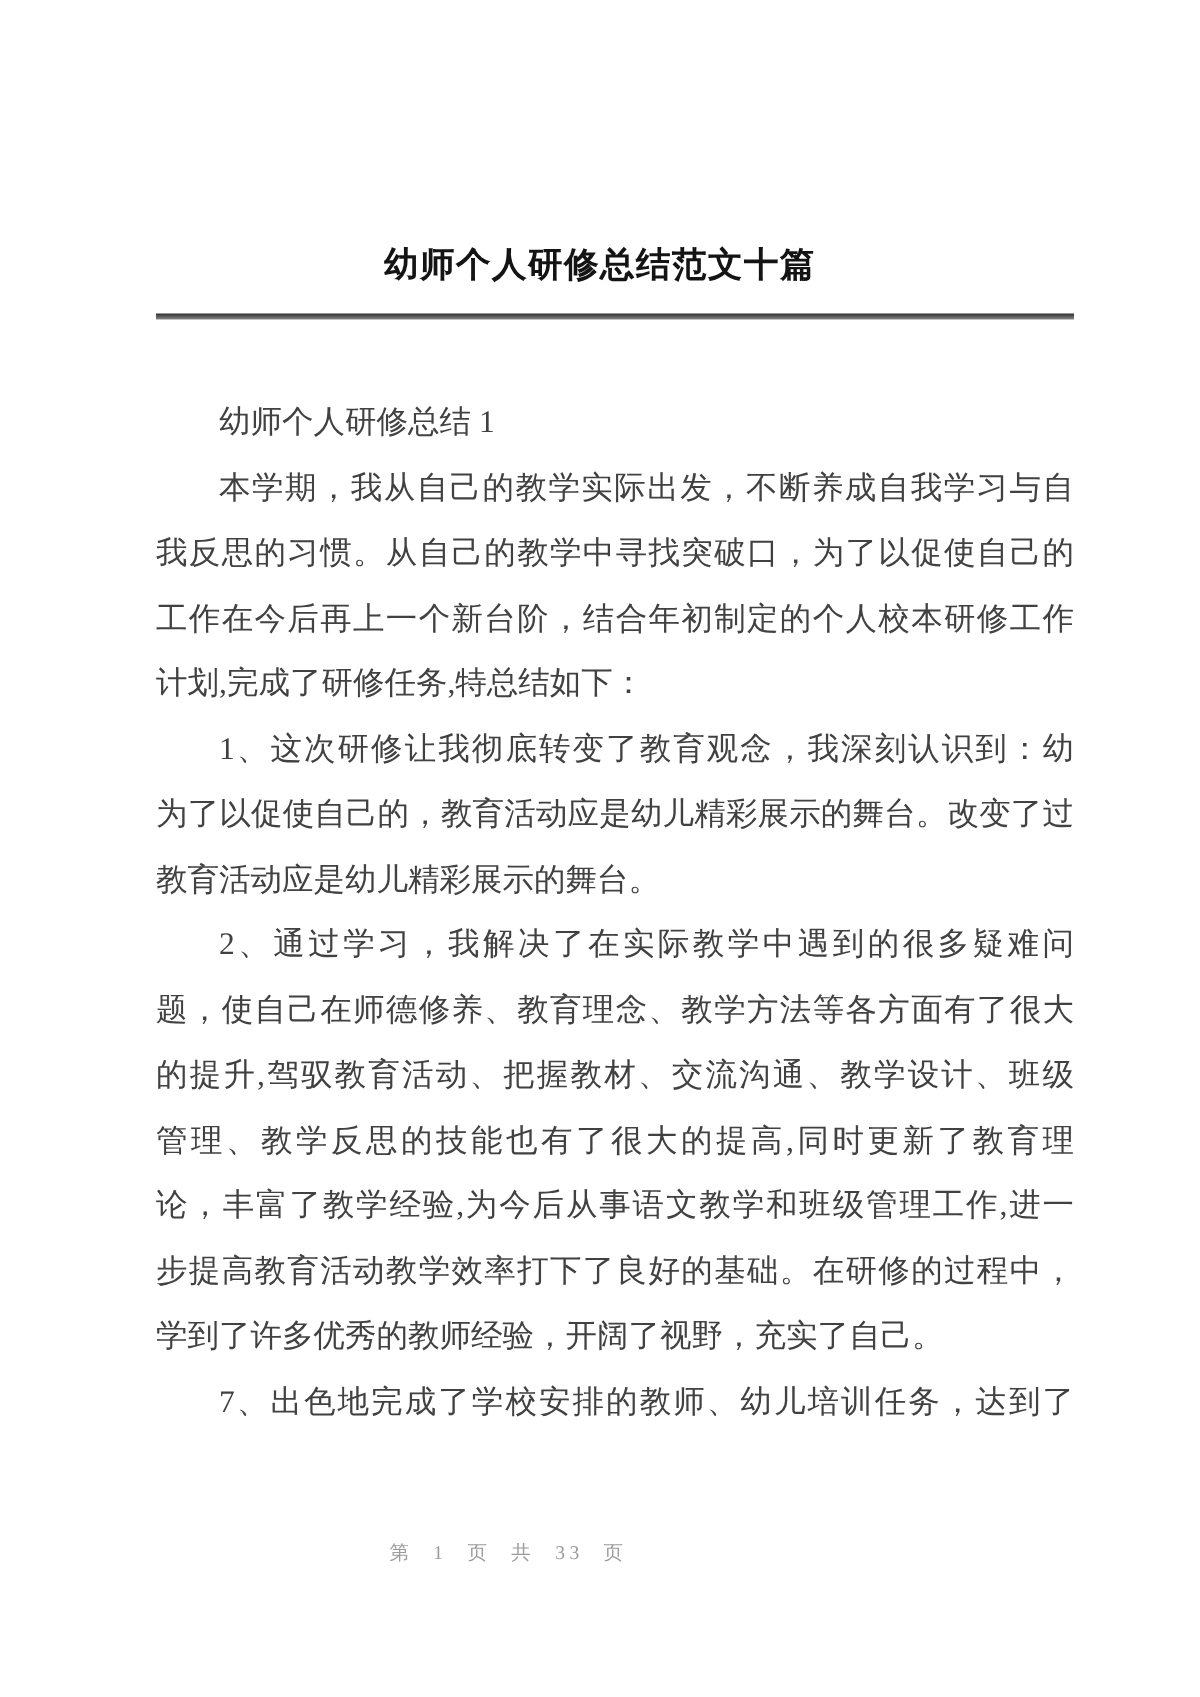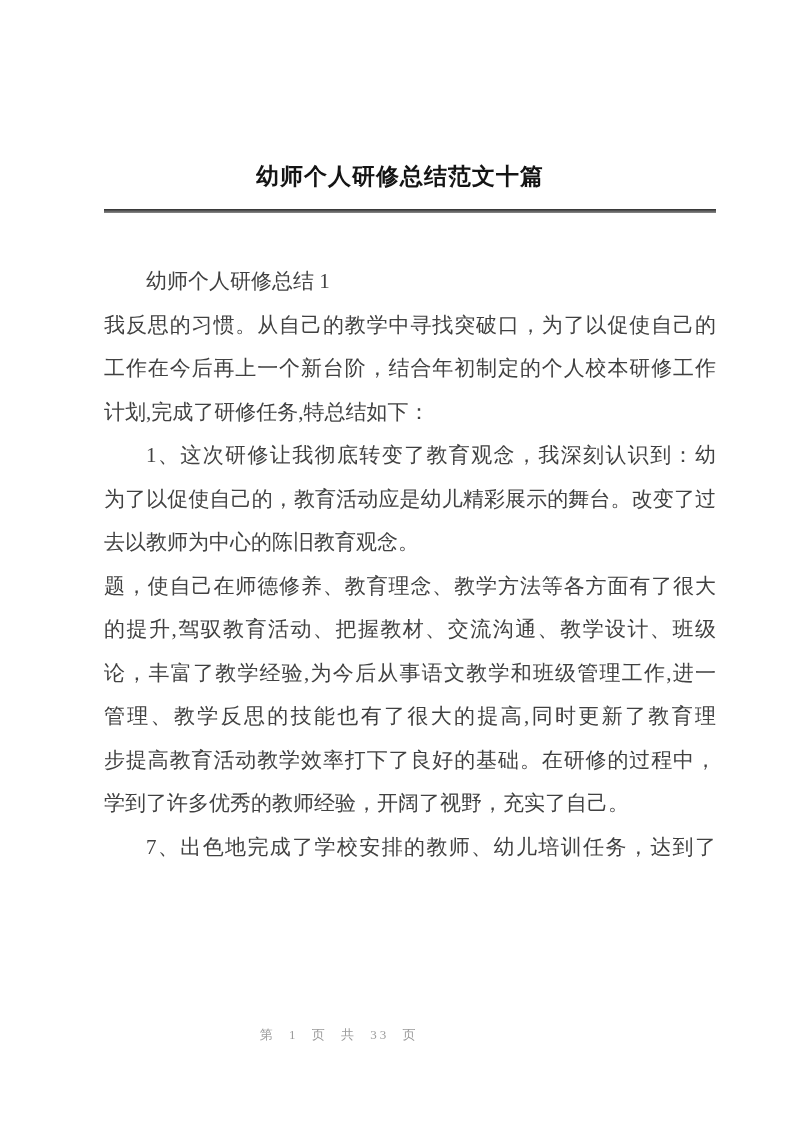--- a/index.html
+++ b/index.html
@@ -50,37 +50,39 @@
   <h1 class="doc-title">幼师个人研修总结范文十篇</h1>
   <div class="title-rule"></div>
 
   <div class="content">
 
     <div>
       <div class="line indent short">幼师个人研修总结 1</div>
     </div>
 
     <div>
+      <div class="line indent">本学期，我从自己的教学实际出发，不断养成自我学习与自</div>
       <div class="line">我反思的习惯。从自己的教学中寻找突破口，为了以促使自己的</div>
       <div class="line">工作在今后再上一个新台阶，结合年初制定的个人校本研修工作</div>
       <div class="line short">计划,完成了研修任务,特总结如下：</div>
     </div>
 
 
     <div>
       <div class="line indent">1、这次研修让我彻底转变了教育观念，我深刻认识到：幼</div>
       <div class="line">为了以促使自己的，教育活动应是幼儿精彩展示的舞台。改变了过</div>
-      <div class="line short">去以教师为中心的陈旧教育观念。</div>
+      <div class="line short">教育活动应是幼儿精彩展示的舞台。</div>
     </div>
 
     <div>
+      <div class="line indent">2、通过学习，我解决了在实际教学中遇到的很多疑难问</div>
       <div class="line">题，使自己在师德修养、教育理念、教学方法等各方面有了很大</div>
       <div class="line">的提升,驾驭教育活动、把握教材、交流沟通、教学设计、班级</div>
+      <div class="line">管理、教学反思的技能也有了很大的提高,同时更新了教育理</div>
       <div class="line">论，丰富了教学经验,为今后从事语文教学和班级管理工作,进一</div>
-      <div class="line">管理、教学反思的技能也有了很大的提高,同时更新了教育理</div>
       <div class="line">步提高教育活动教学效率打下了良好的基础。在研修的过程中，</div>
       <div class="line short">学到了许多优秀的教师经验，开阔了视野，充实了自己。</div>
     </div>
 
     <div>
       <div class="line indent">7、出色地完成了学校安排的教师、幼儿培训任务，达到了</div>
     </div>
 
   </div>
 

